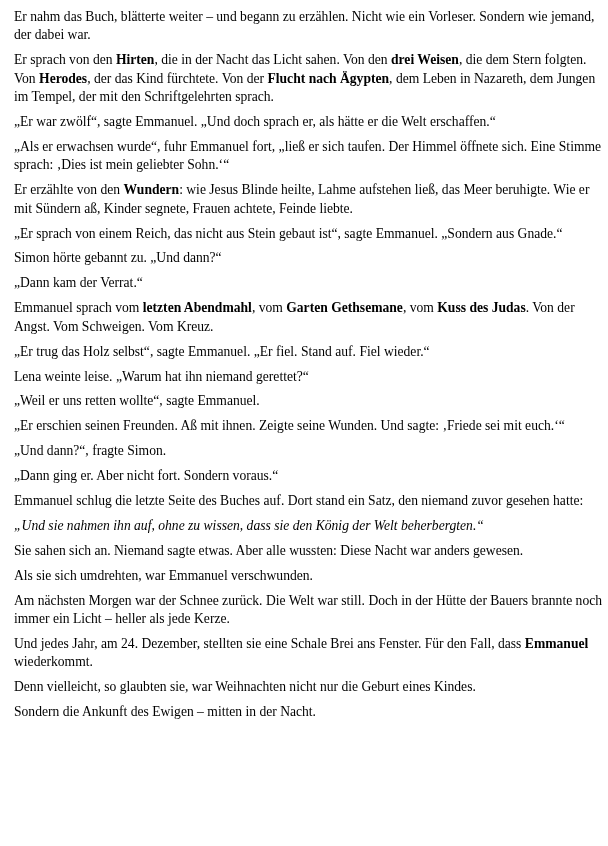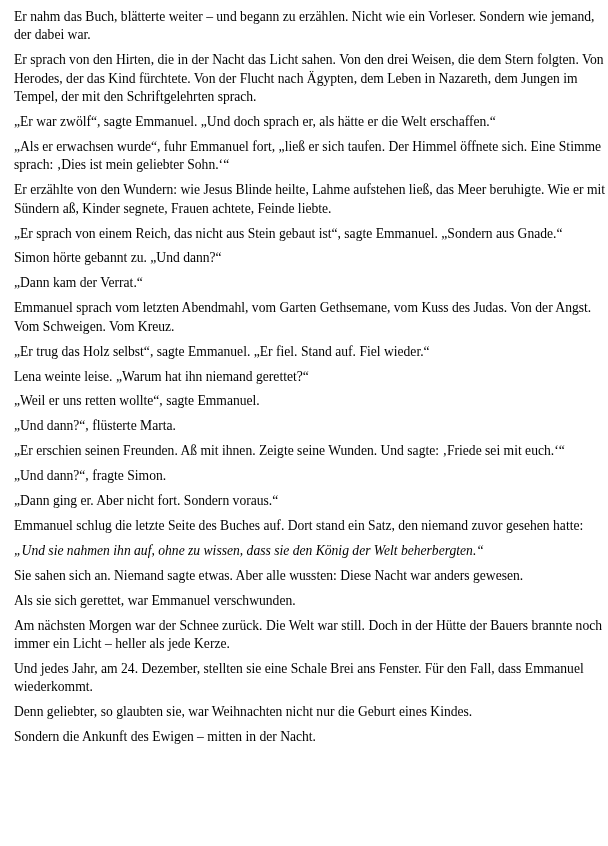--- a/index.html
+++ b/index.html
@@ -19,47 +19,46 @@
     line-height: 18.4px;
     color: #000000;
   }
   .doc p {
     margin: 0 0 6.5px 0;
     text-align: left;
   }
   .doc p:last-child {
     margin-bottom: 0;
   }
-  .run-bold { font-weight: normal; }
+  .run-bold { font-weight: bold; }
   .run-italic { font-style: italic; margin-top: 8px; }
   .para-italic { font-style: italic; }
 </style>
 </head>
 <body>
 
 <main class="page">
   <article class="doc" id="doc-body">
       <p><span>Er nahm das Buch, blätterte weiter – und begann zu erzählen. Nicht wie ein Vorleser. Sondern wie jemand, der dabei war.</span></p>
       <p><span>Er sprach von den </span><span class="run-bold">Hirten</span><span>, die in der Nacht das Licht sahen. Von den </span><span class="run-bold">drei Weisen</span><span>, die dem Stern folgten. Von </span><span class="run-bold">Herodes</span><span>, der das Kind fürchtete. Von der </span><span class="run-bold">Flucht nach Ägypten</span><span>, dem Leben in Nazareth, dem Jungen im Tempel, der mit den Schriftgelehrten sprach.</span></p>
       <p><span>„Er war zwölf“, sagte Emmanuel. „Und doch sprach er, als hätte er die Welt erschaffen.“</span></p>
       <p><span>„Als er erwachsen wurde“, fuhr Emmanuel fort, „ließ er sich taufen. Der Himmel öffnete sich. Eine Stimme sprach: ‚Dies ist mein geliebter Sohn.‘“</span></p>
       <p><span>Er erzählte von den </span><span class="run-bold">Wundern</span><span>: wie Jesus Blinde heilte, Lahme aufstehen ließ, das Meer beruhigte. Wie er mit Sündern aß, Kinder segnete, Frauen achtete, Feinde liebte.</span></p>
       <p><span>„Er sprach von einem Reich, das nicht aus Stein gebaut ist“, sagte Emmanuel. „Sondern aus Gnade.“</span></p>
       <p><span>Simon hörte gebannt zu. „Und dann?“</span></p>
       <p><span>„Dann kam der Verrat.“</span></p>
       <p><span>Emmanuel sprach vom </span><span class="run-bold">letzten Abendmahl</span><span>, vom </span><span class="run-bold">Garten Gethsemane</span><span>, vom </span><span class="run-bold">Kuss des Judas</span><span>. Von der Angst. Vom Schweigen. Vom Kreuz.</span></p>
       <p><span>„Er trug das Holz selbst“, sagte Emmanuel. „Er fiel. Stand auf. Fiel wieder.“</span></p>
       <p><span>Lena weinte leise. „Warum hat ihn niemand gerettet?“</span></p>
       <p><span>„Weil er uns retten wollte“, sagte Emmanuel.</span></p>
-      <p><span>„Und dann?“, flüsterte Marta.</span></p>
       <p><span>„Er erschien seinen Freunden. Aß mit ihnen. Zeigte seine Wunden. Und sagte: ‚Friede sei mit euch.‘“</span></p>
       <p><span>„Und dann?“, fragte Simon.</span></p>
       <p><span>„Dann ging er. Aber nicht fort. Sondern voraus.“</span></p>
       <p><span>Emmanuel schlug die letzte Seite des Buches auf. Dort stand ein Satz, den niemand zuvor gesehen hatte:</span></p>
       <p class="para-italic"><span class="run-italic">„Und sie nahmen ihn auf, ohne zu wissen, dass sie den König der Welt beherbergten.“</span></p>
       <p><span>Sie sahen sich an. Niemand sagte etwas. Aber alle wussten: Diese Nacht war anders gewesen.</span></p>
-      <p><span>Als sie sich gerettet, war Emmanuel verschwunden.</span></p>
+      <p><span>Als sie sich umdrehten, war Emmanuel verschwunden.</span></p>
       <p><span>Am nächsten Morgen war der Schnee zurück. Die Welt war still. Doch in der Hütte der Bauers brannte noch immer ein Licht – heller als jede Kerze.</span></p>
       <p><span>Und jedes Jahr, am 24. Dezember, stellten sie eine Schale Brei ans Fenster. Für den Fall, dass </span><span class="run-bold">Emmanuel</span><span> wiederkommt.</span></p>
-      <p><span>Denn geliebter, so glaubten sie, war Weihnachten nicht nur die Geburt eines Kindes.</span></p>
+      <p><span>Denn vielleicht, so glaubten sie, war Weihnachten nicht nur die Geburt eines Kindes.</span></p>
       <p><span>Sondern die Ankunft des Ewigen – mitten in der Nacht.</span></p>
     </article>
 </main>
 
 </body></html>

